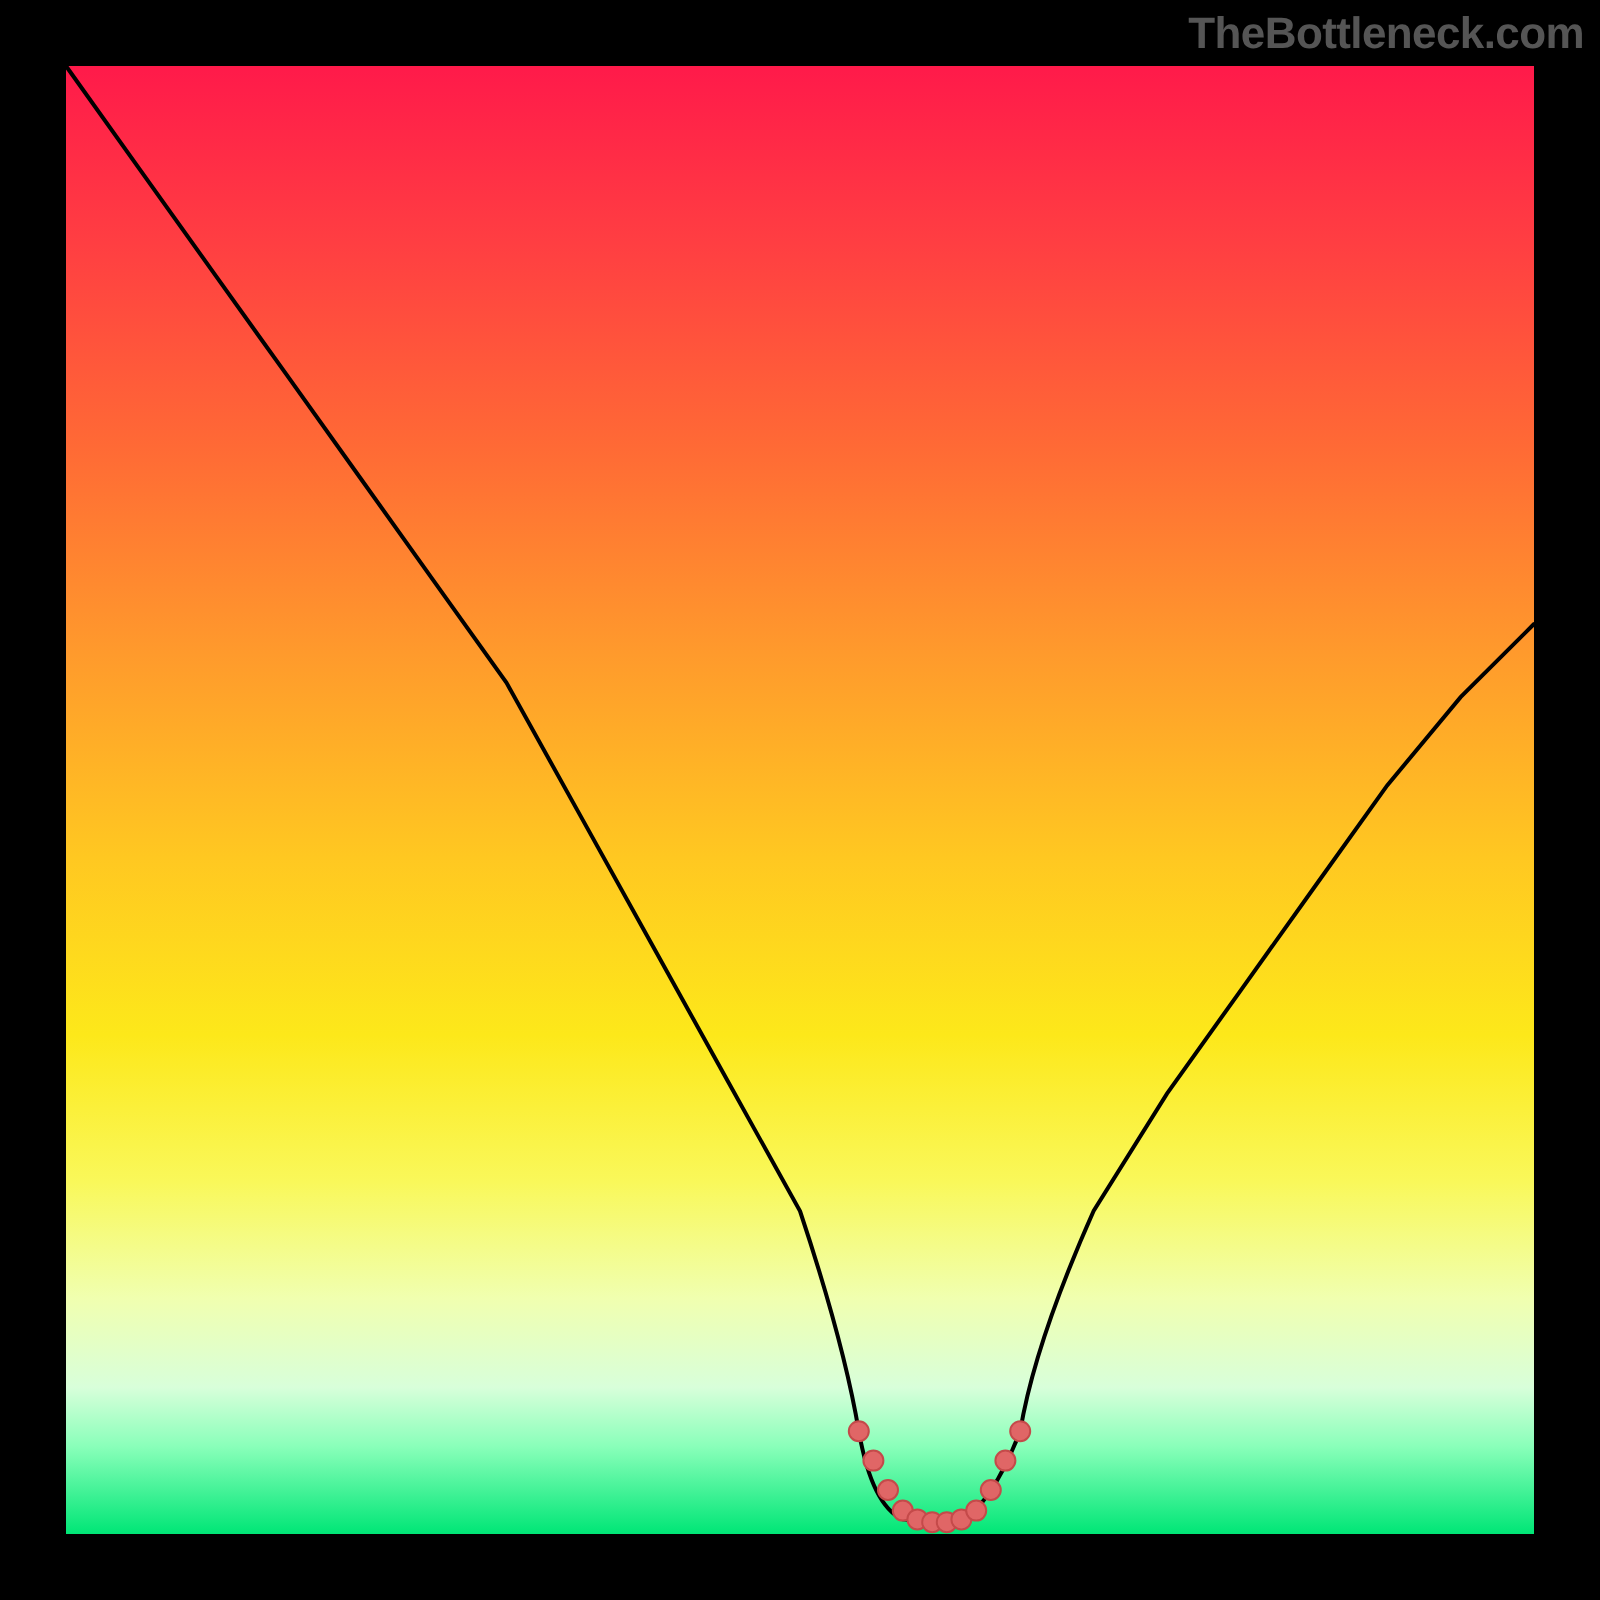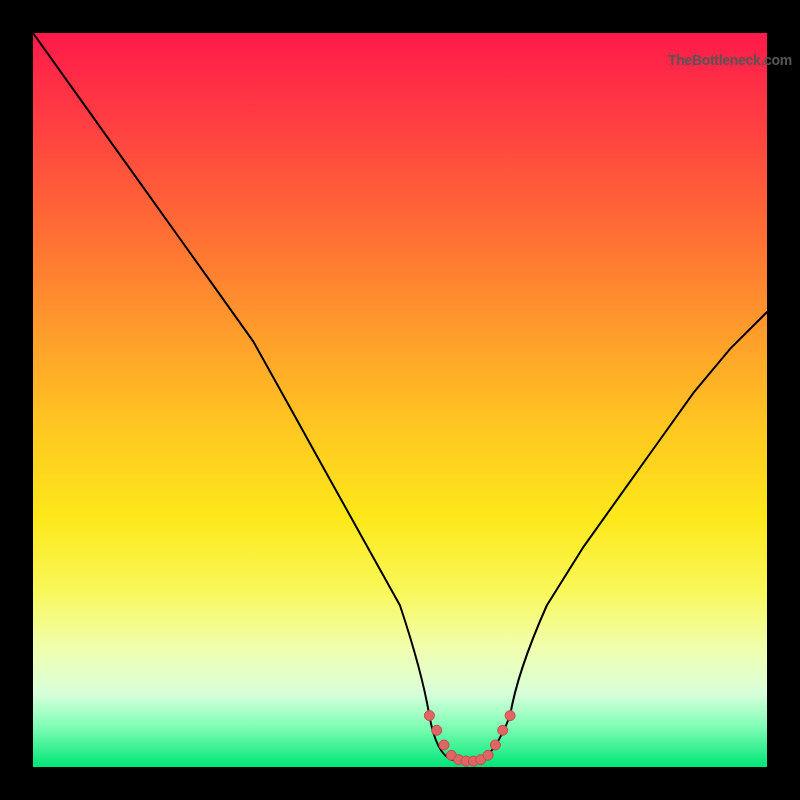--- a/index.html
+++ b/index.html
@@ -36,25 +36,24 @@
       #d8ffda 90%,
       #8affba 94%,
       #00e676 100%
     );
   }
   .watermark {
     position: absolute;
     top: 4px;
     right: 8px;
     color: #555;
-    font-size: 14px;
+    font-size: 22px;
     font-weight: 600;
     letter-spacing: -0.3px;
     user-select: none;
-    margin-top: 48px;
   }
   svg.overlay {
     position: absolute;
     left: 0;
     top: 0;
     width: 734px;
     height: 734px;
     overflow: visible;
   }
   .curve {

